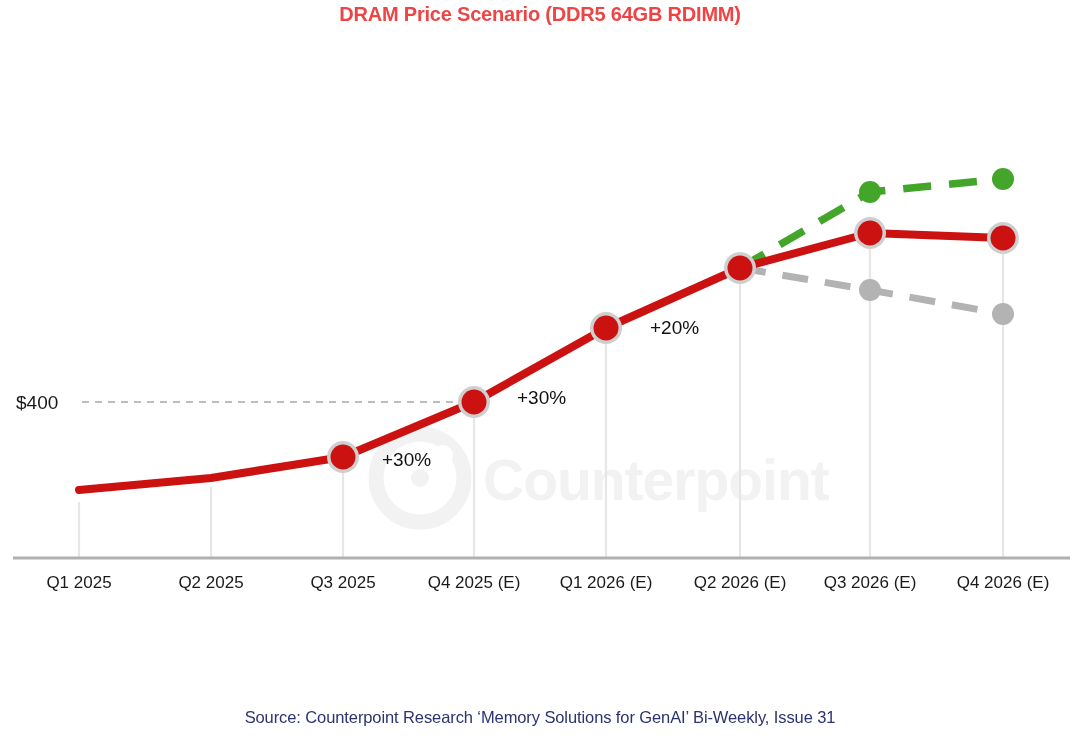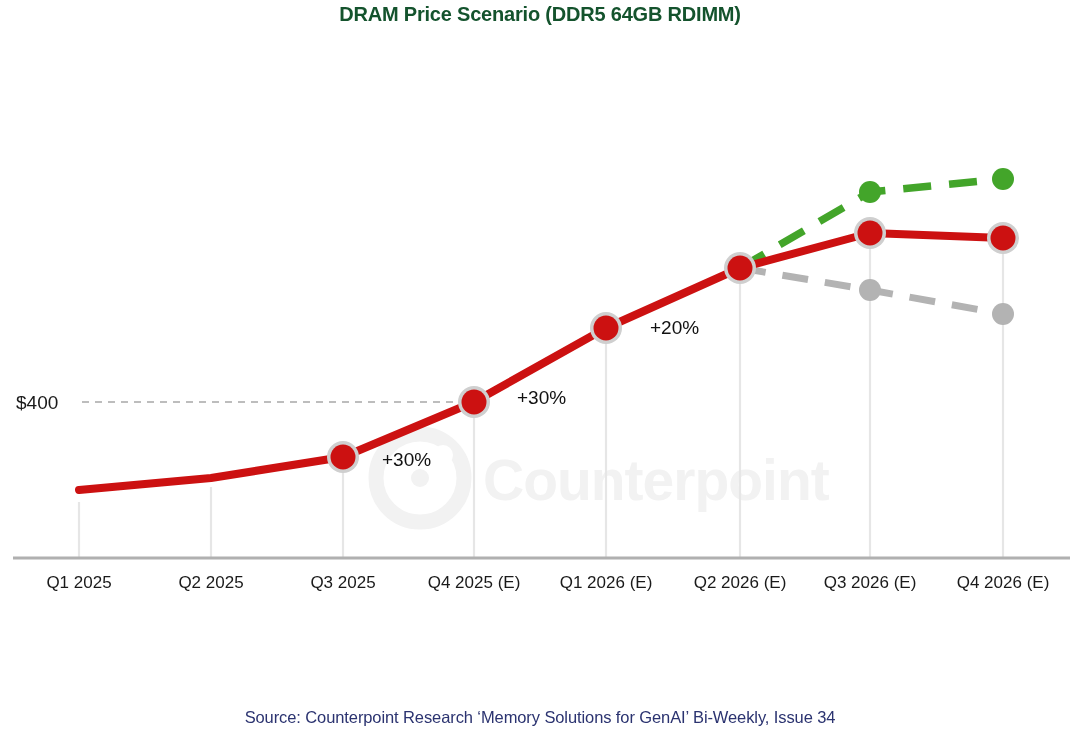--- a/index.html
+++ b/index.html
@@ -20,21 +20,21 @@
   }
   .chart-title {
     position: absolute;
     top: 3px;
     left: 0;
     width: 1080px;
     text-align: center;
     font-family: "Liberation Sans", sans-serif;
     font-size: 20px;
     font-weight: bold;
-    color: #14532d;
+    color: #ef4444;
     letter-spacing: -0.2px;
   }
   .source-note {
     position: absolute;
     top: 708px;
     left: 0;
     width: 1080px;
     text-align: center;
     font-family: "Liberation Sans", sans-serif;
     font-size: 16.5px;
@@ -137,15 +137,15 @@
     <text class="axis-label" x="211" y="588" text-anchor="middle">Q2 2025</text>
     <text class="axis-label" x="343" y="588" text-anchor="middle">Q3 2025</text>
     <text class="axis-label" x="474" y="588" text-anchor="middle">Q4 2025 (E)</text>
     <text class="axis-label" x="606" y="588" text-anchor="middle">Q1 2026 (E)</text>
     <text class="axis-label" x="740" y="588" text-anchor="middle">Q2 2026 (E)</text>
     <text class="axis-label" x="870" y="588" text-anchor="middle">Q3 2026 (E)</text>
     <text class="axis-label" x="1003" y="588" text-anchor="middle">Q4 2026 (E)</text>
 
   </svg>
 
-  <div class="source-note">Source: Counterpoint Research ‘Memory Solutions for GenAI’ Bi-Weekly, Issue 34</div>
+  <div class="source-note">Source: Counterpoint Research ‘Memory Solutions for GenAI’ Bi-Weekly, Issue 31</div>
 
 </div>
 
 </body></html>

